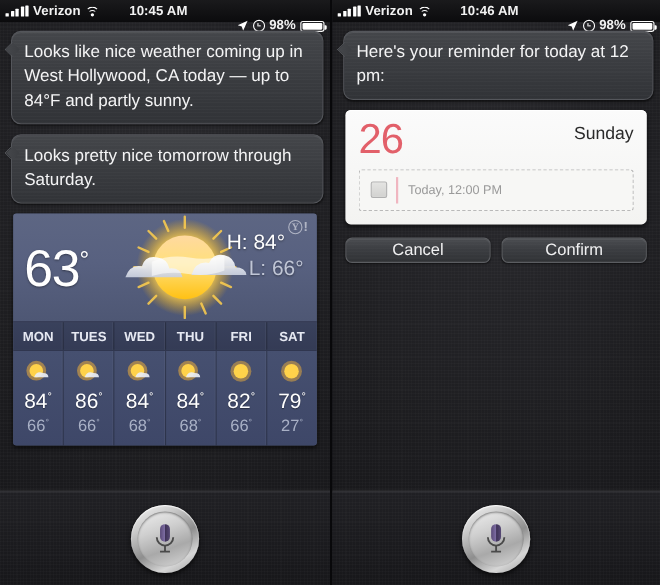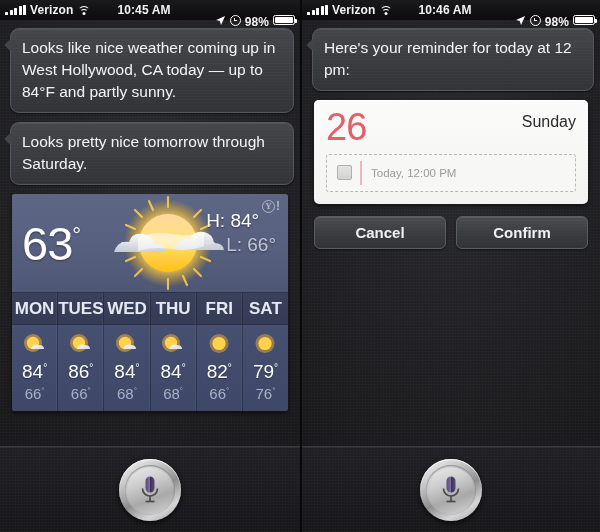--- a/index.html
+++ b/index.html
@@ -52,21 +52,21 @@
   .wifi span:nth-child(1){ width:13px;height:13px; top:1px; }
   .wifi span:nth-child(2){ width:8px;height:8px; top:3.5px; }
   .wifi span:nth-child(3){
     width:3px;height:3px;top:7px;background:#fff;border-radius:50%;
     border:none;
   }
   .sb-time {
     position:absolute; left:0; right:12px; text-align:center;
     font-size:12px; font-weight:bold; pointer-events:none;
   }
-  .sb-right { margin-left:auto; display:flex; align-items:flex-start; gap:4px;margin-top:24px; }
+  .sb-right { margin-left:auto; display:flex; align-items:flex-end; gap:4px;margin-top:24px; }
   .loc-arrow { width:11px; height:11px; }
   .alarm { width:11px; height:11px; border:1.5px solid #fff; border-radius:50%;
            position:relative; }
   .alarm::after{
     content:""; position:absolute; left:3.4px; top:1.6px;
     width:1.2px; height:3.4px; background:#fff;
   }
   .alarm::before{
     content:""; position:absolute; left:4px; top:4.2px;
     width:2.6px; height:1.2px; background:#fff;
@@ -153,21 +153,21 @@
   .yahoo .y-bang { color:#e8eaf0; font-size:12px; font-weight:bold; }
 
   .days-head {
     display:flex;
     background:linear-gradient(180deg,#39415c 0%,#343b55 100%);
     border-top:1px solid #2b3048;
     border-bottom:1px solid #2b3048;
   }
   .days-head div {
     flex:1; text-align:center;
-    color:#e6e9f2; font-size:17px; font-weight:bold;
+    color:#e6e9f2; font-size:12px; font-weight:bold;
     padding:6px 0 5px;
     border-right:1px solid rgba(0,0,0,.25);
     box-shadow:inset -1px 0 0 rgba(255,255,255,.05);
   }
   .days-head div:last-child { border-right:none; box-shadow:none; }
 
   .days-body { display:flex; background:linear-gradient(180deg,#465070 0%,#3e4768 100%); }
   .day {
     flex:1; text-align:center; padding:7px 0 9px;
     border-right:1px solid rgba(0,0,0,.28);
@@ -217,32 +217,31 @@
   }
   .rc-divider { width:2px; align-self:stretch; background:#f0b6c0; margin-right:9px; }
   .rc-texts { flex:1; }
   .rc-title { color:#111; font-size:14.5px; line-height:17px; }
   .rc-sub { color:#9a9a9a; font-size:11.5px; line-height:14px; margin-top:1px; }
 
   
   .actions { display:flex; gap:10px; padding:12px 12px 0 12px; }
   .action-btn {
     flex:1;
-    height:33px;
+    height:23px;
     border-radius:6px;
     border:1px solid #5b5d61;
     background:
       repeating-linear-gradient(0deg, rgba(255,255,255,.015) 0 1px, rgba(0,0,0,0) 1px 3px),
       linear-gradient(180deg,#4a4c50 0%,#3b3d41 48%,#303235 100%);
     color:#f0f0f1;
     font-size:15px;
     display:flex; align-items:center; justify-content:center;
     box-shadow:0 1px 2px rgba(0,0,0,.55), inset 0 1px 0 rgba(255,255,255,.08);
     cursor:pointer;
-    font-weight:bold;
   }
 
   
   .mic-area {
     position:absolute; left:0; right:0; bottom:0; height:86px;
     background:
       repeating-linear-gradient(0deg, rgba(255,255,255,.02) 0 1px, rgba(0,0,0,0) 1px 3px),
       repeating-linear-gradient(90deg, rgba(255,255,255,.015) 0 1px, rgba(0,0,0,0) 1px 3px),
       linear-gradient(180deg,#202024 0%,#17171a 100%);
     border-top:1px solid #3a3a3e;
@@ -439,21 +438,21 @@
         </div>
 
         <div class="day">
           <div class="day-icon">
             <svg width="26" height="22" viewBox="0 0 26 22">
               <circle cx="13" cy="10.5" r="9.5" fill="#ffb733" opacity=".45"></circle>
               <circle cx="13" cy="10.5" r="6.6" fill="#ffd24a"></circle>
             </svg>
           </div>
           <div class="day-hi"><span>79</span><sup>°</sup></div>
-          <div class="day-lo"><span>76</span><sup>°</sup></div>
+          <div class="day-lo"><span>27</span><sup>°</sup></div>
         </div>
 
       </div>
     </div>
 
     <div class="mic-area">
       <div class="mic-btn">
         <div class="mic-inner">
           <svg width="24" height="30" viewBox="0 0 24 30">
             <defs>

